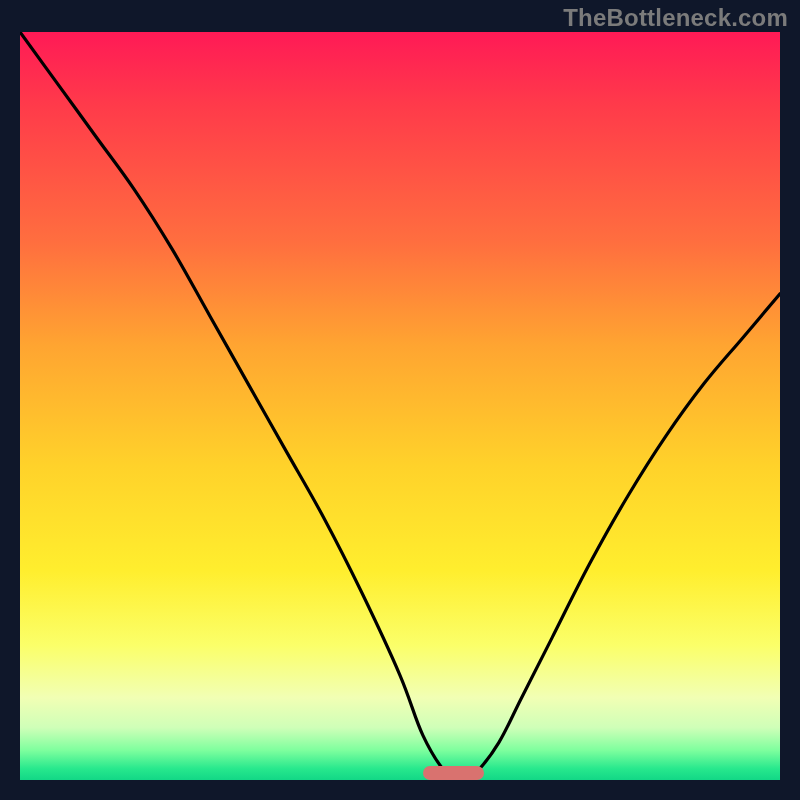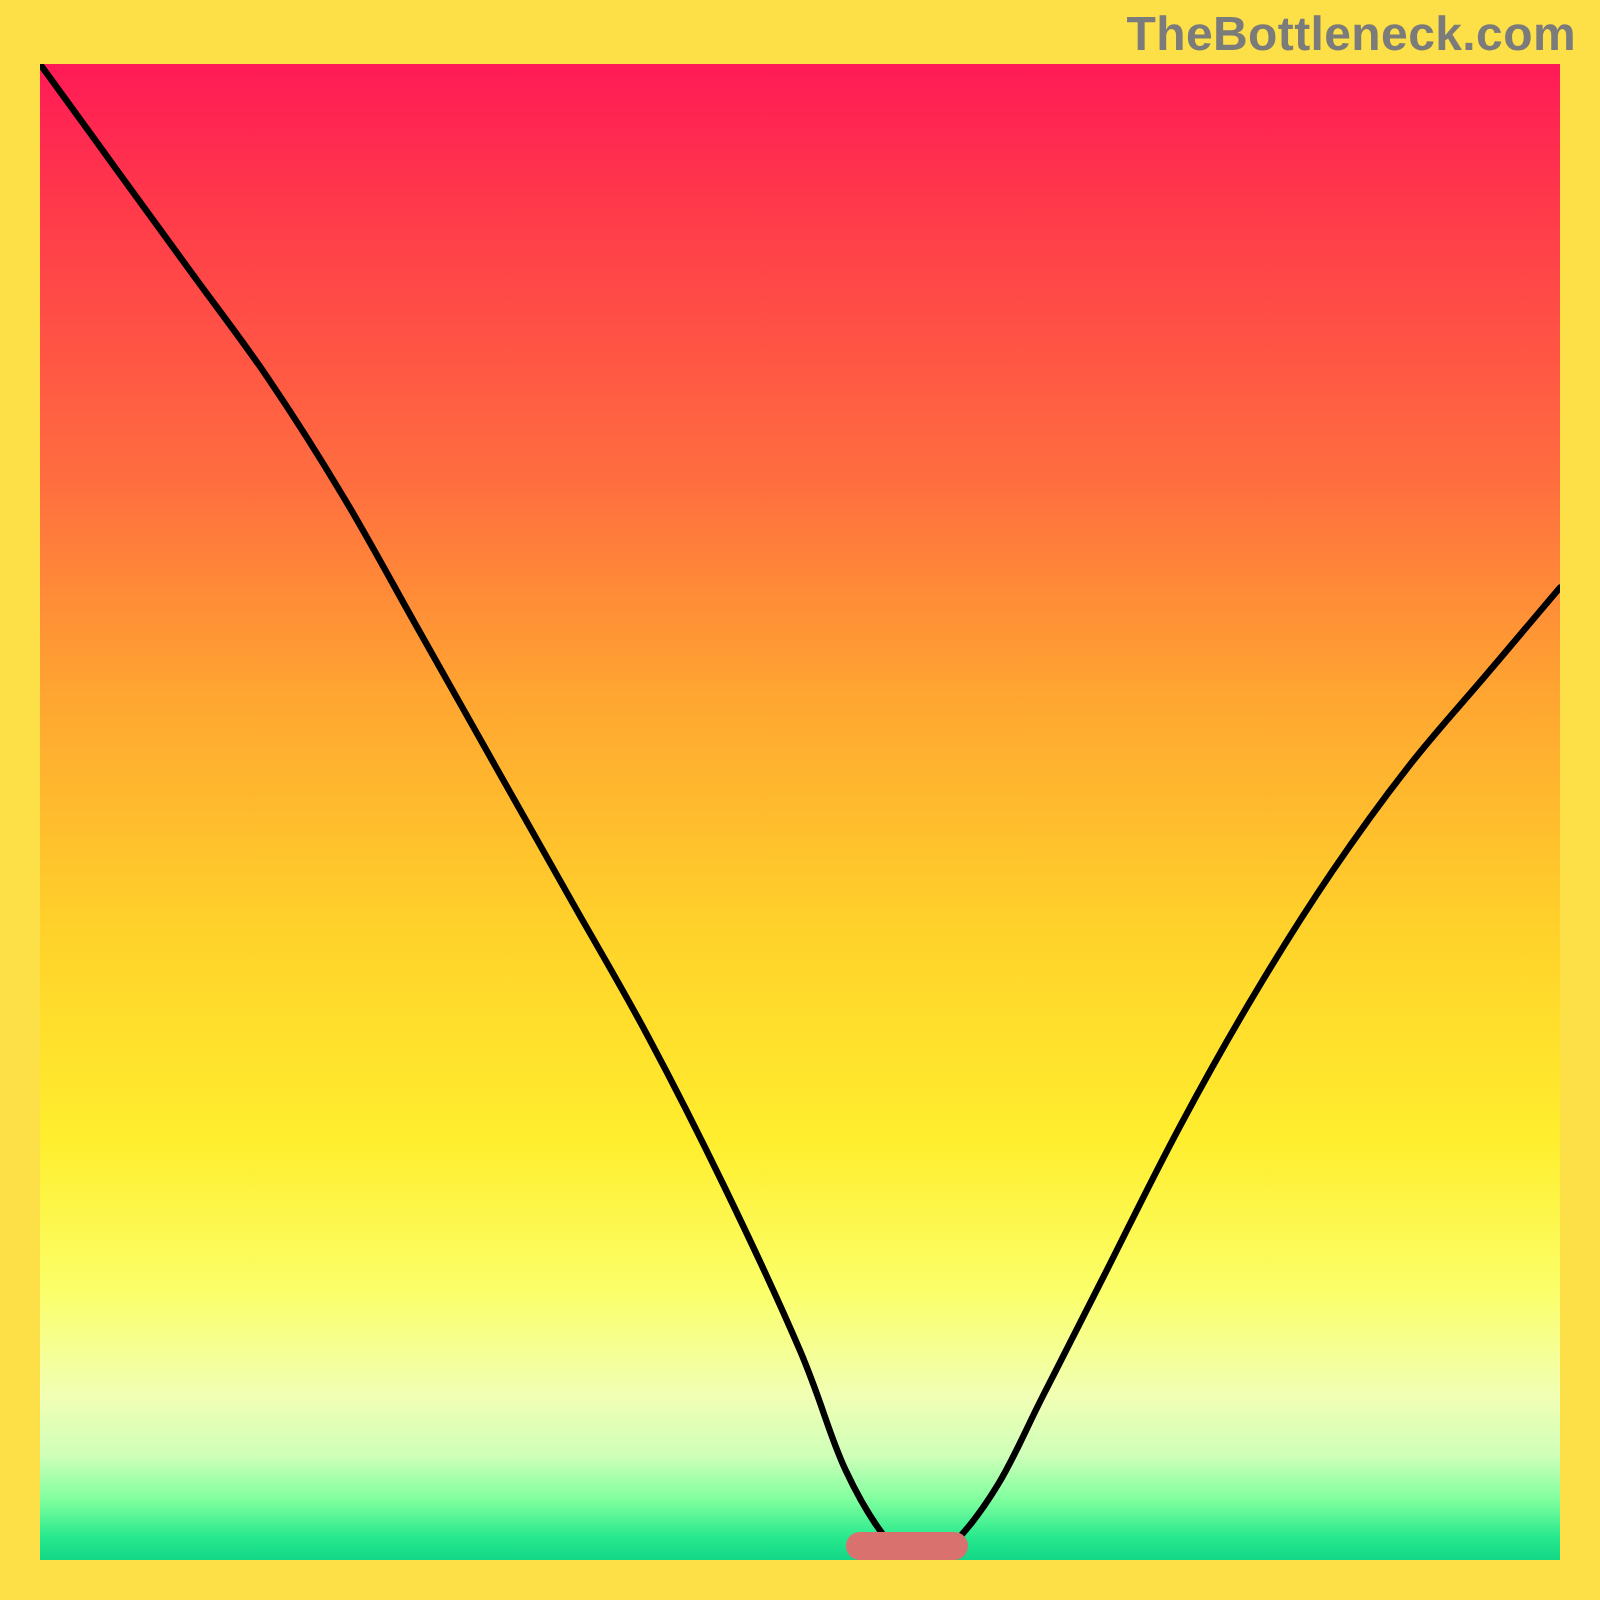--- a/index.html
+++ b/index.html
@@ -7,21 +7,21 @@
     padding: 0;
     width: 800px;
     height: 800px;
     background: #000;
     overflow: hidden;
   }
   .frame {
     position: relative;
     width: 800px;
     height: 800px;
-    background: #fde047;
+    background: #0f172a;
   }
   .watermark {
     position: absolute;
     top: 4px;
     right: 12px;
     font-family: Arial, Helvetica, sans-serif;
     font-size: 24px;
     font-weight: 600;
     color: #7b7b7b;
     letter-spacing: 0.2px;

